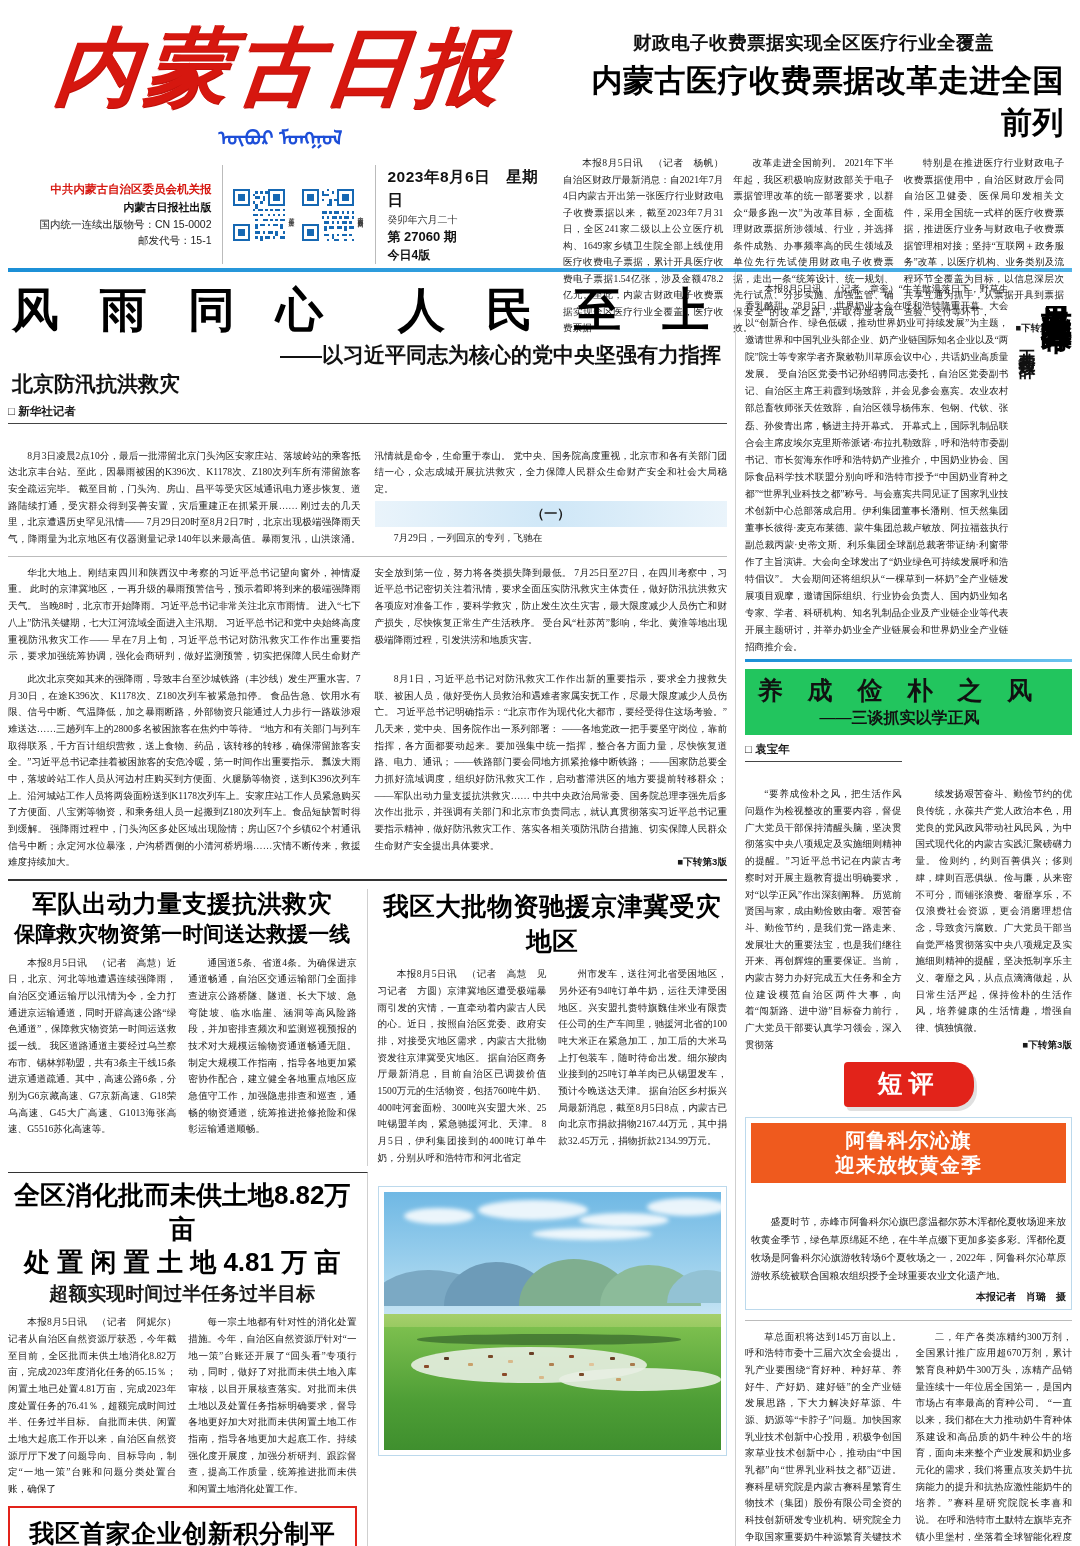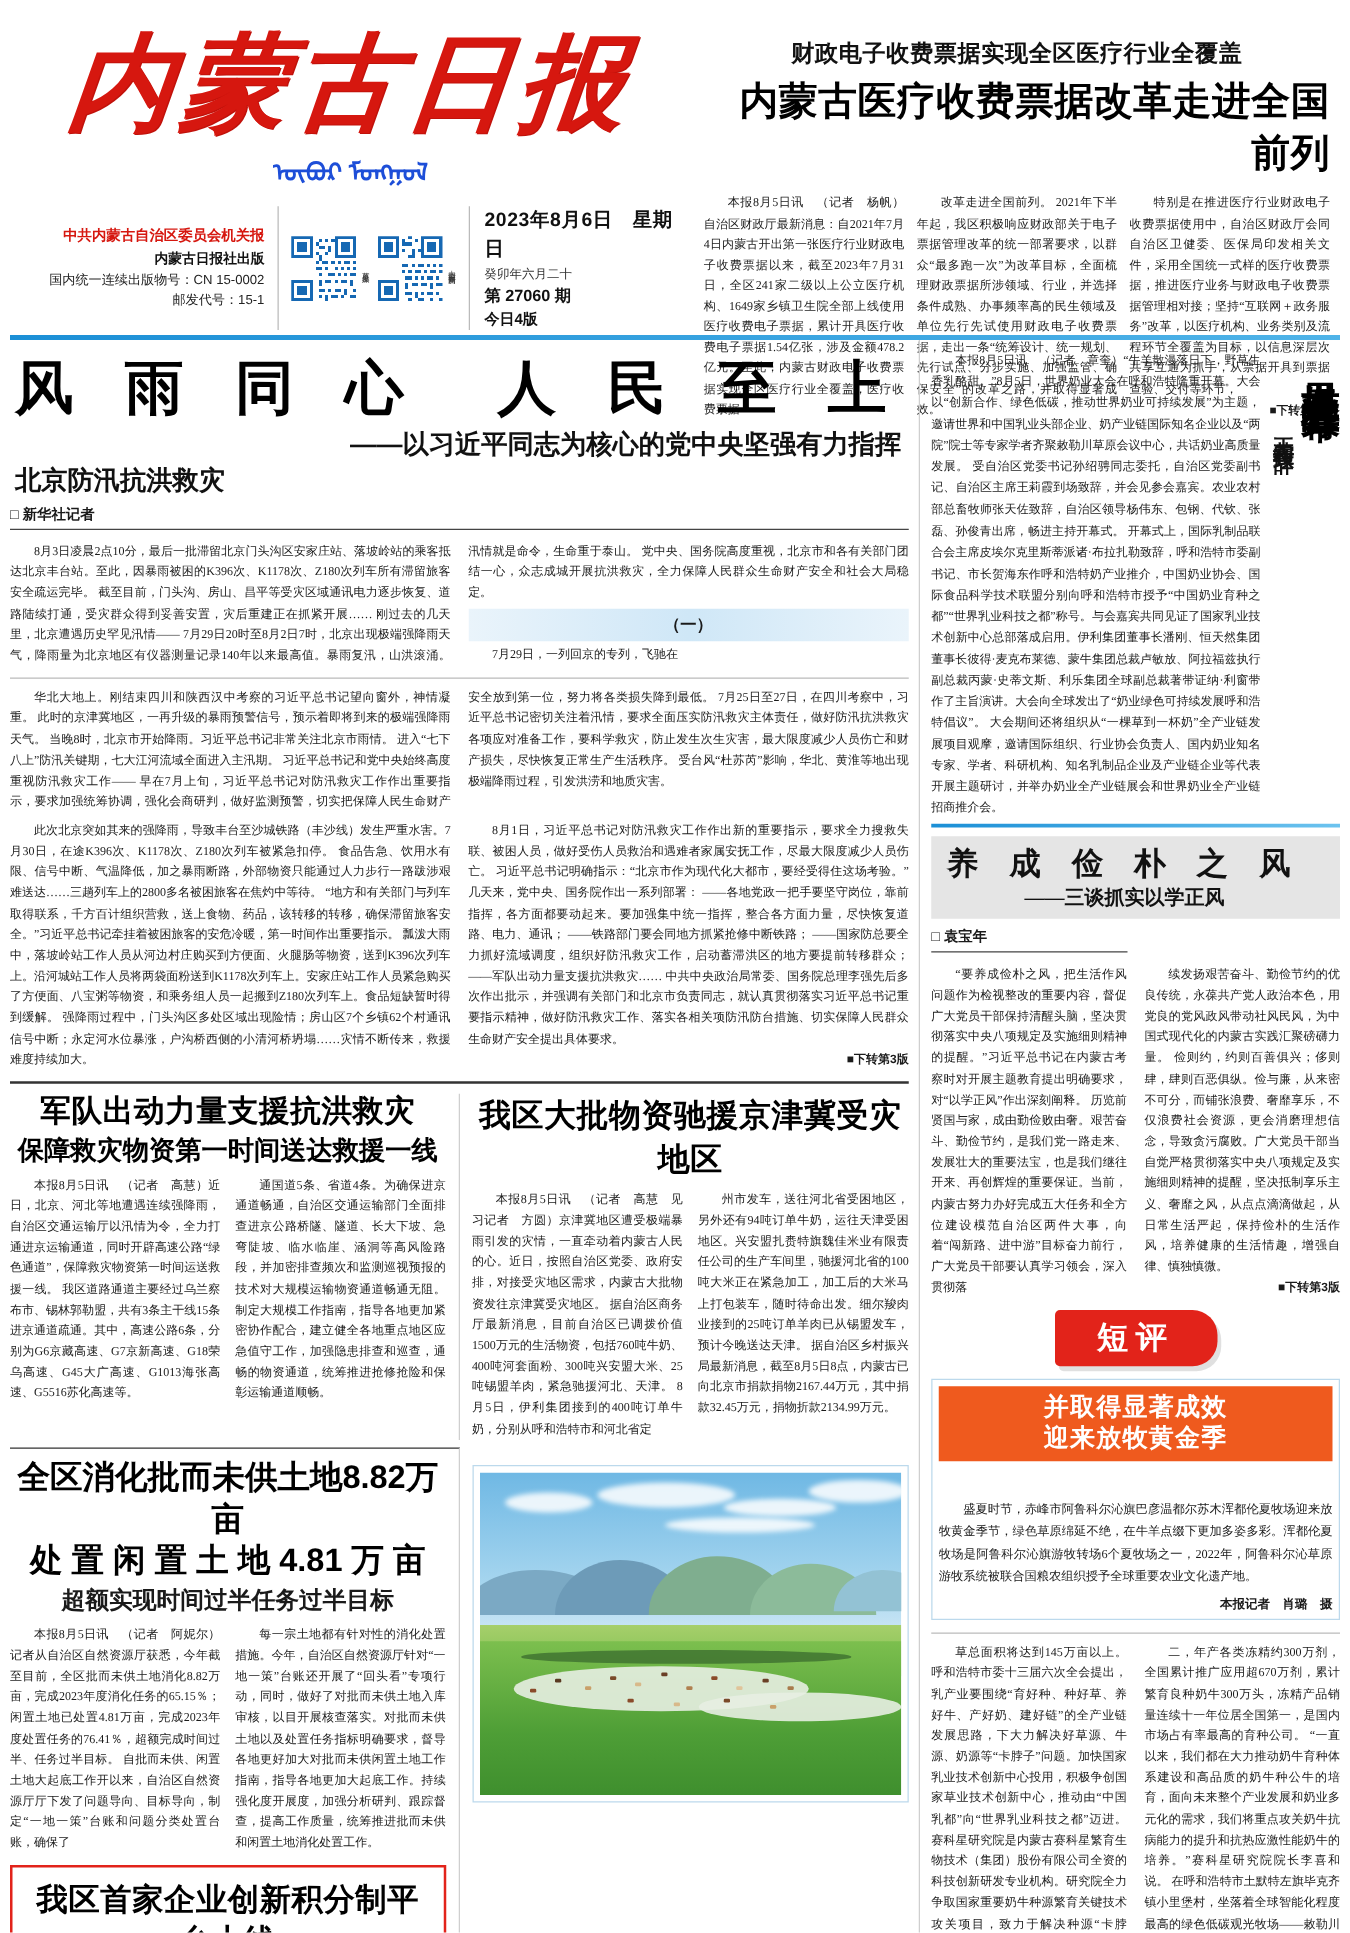--- a/index.html
+++ b/index.html
@@ -67,21 +67,21 @@
   
   .hero { padding: 12px 0 6px 0; }
   .hero-h1 { font-size: 47px; font-weight: 900; letter-spacing: 14px; text-align: center;
              color: #000; font-family: "Liberation Sans", sans-serif; line-height: 1.12; }
   .hero-sub { text-align: right; font-size: 21px; font-weight: 700; color: #111;
               margin-top: 4px; padding-right: 6px; font-family: "Liberation Sans", sans-serif; }
   .hero-sub2 { text-align: left; font-size: 21px; font-weight: 700; color: #111;
                margin-top: 1px; padding-left: 4px; font-family: "Liberation Sans", sans-serif; }
 
   .byline { font-weight: 700; font-size: 11.5px; font-family: "Liberation Sans", sans-serif;
-            border-bottom: 1px solid #444; padding-bottom: 4px; margin-bottom: 10px; display:block;}
+            border-bottom: 1px solid #444; padding-bottom: 4px; margin-bottom: 24px; display:block;}
   .byline .box::before { content: "□ "; }
   .c2 { column-count: 2; column-gap: 14px; font-size: 9.6px; line-height: 1.74; text-align: justify; }
   .c4 p, .c3 p, .c2 p { text-indent: 2em; margin-bottom: 0; }
   .ban { background: linear-gradient(to right,#eaf4fb,#cfe7f7,#eaf4fb); text-align:center;
          font-weight:700; font-size:13px; padding:2px 0; margin:3px 0; font-family:"Liberation Sans",sans-serif;
          break-inside: avoid; }
 
   .hr-thin { border-top: 1px solid #bbb; margin: 8px 0; }
   .hr-thick { border-top: 2px solid #333; margin: 8px 0 0 0; }
 
@@ -112,21 +112,21 @@
   .vfeature { display: flex; }
   .vf-text { flex: 1; padding-right: 7px; font-size: 9.6px; line-height: 1.78; text-align: justify; }
   .vf-text p { text-indent: 2em; }
   .vf-title { display: flex; align-items: flex-start; gap: 2px; }
   .vf-main { writing-mode: vertical-rl; font-size: 31px; font-weight: 900; color: #000;
              font-family: "Liberation Sans", sans-serif; letter-spacing: 2px; line-height: 1.02; }
   .vf-by { writing-mode: vertical-rl; font-size: 17px; font-weight: 700; color: #111;
            font-family: "Liberation Serif", serif; letter-spacing: 3px; margin-top: 56px; }
 
   
-  .bluehead { background: #e5e5e5; padding: 5px 24px 6px 6px; text-align: center; }
+  .bluehead { background: #22c55e; padding: 5px 24px 6px 6px; text-align: center; }
   .bluehead .t1 { font-size: 25px; font-weight: 900; letter-spacing: 9px; color: #111;
                   font-family: "Liberation Sans", sans-serif; }
   .bluehead .t2 { font-size: 16px; font-weight: 700; color: #111; margin-top: 1px;
                   font-family: "Liberation Serif", serif; }
 
   
   .badge-wrap { display: flex; justify-content: center; margin-top: 9px; }
   .badge { background: #e2231a; color: #fff; font-size: 25px; font-weight: 900;
            padding: 5px 34px 7px 34px; border-radius: 4px 20px 20px 4px;
            font-family: "Liberation Sans", sans-serif; letter-spacing: 6px;
@@ -491,21 +491,21 @@
           <p style="text-align:right;text-indent:0"><span class="lead">■下转第3版</span></p>
         </div>
         <div class="badge-wrap">
           <span class="badge">短评</span>
         </div>
       </div>
 
       <div class="photo-panel" style="margin-top:10px;border-color:#bcd9ec">
         <div class="cap-box">
           <div class="cap-title">
-            <div>并取得显著成效</div>
+            <div>阿鲁科尔沁旗</div>
             <div>迎来放牧黄金季</div>
           </div>
           <div class="cap-body">
             <p>盛夏时节，赤峰市阿鲁科尔沁旗巴彦温都尔苏木浑都伦夏牧场迎来放牧黄金季节，绿色草原绵延不绝，在牛羊点缀下更加多姿多彩。浑都伦夏牧场是阿鲁科尔沁旗游牧转场6个夏牧场之一，2022年，阿鲁科尔沁草原游牧系统被联合国粮农组织授予全球重要农业文化遗产地。</p>
           </div>
           <div class="cap-cred">本报记者　肖璐　摄</div>
         </div>
       </div>
 
       <div class="hr-thin" style="margin-top:10px"></div>

